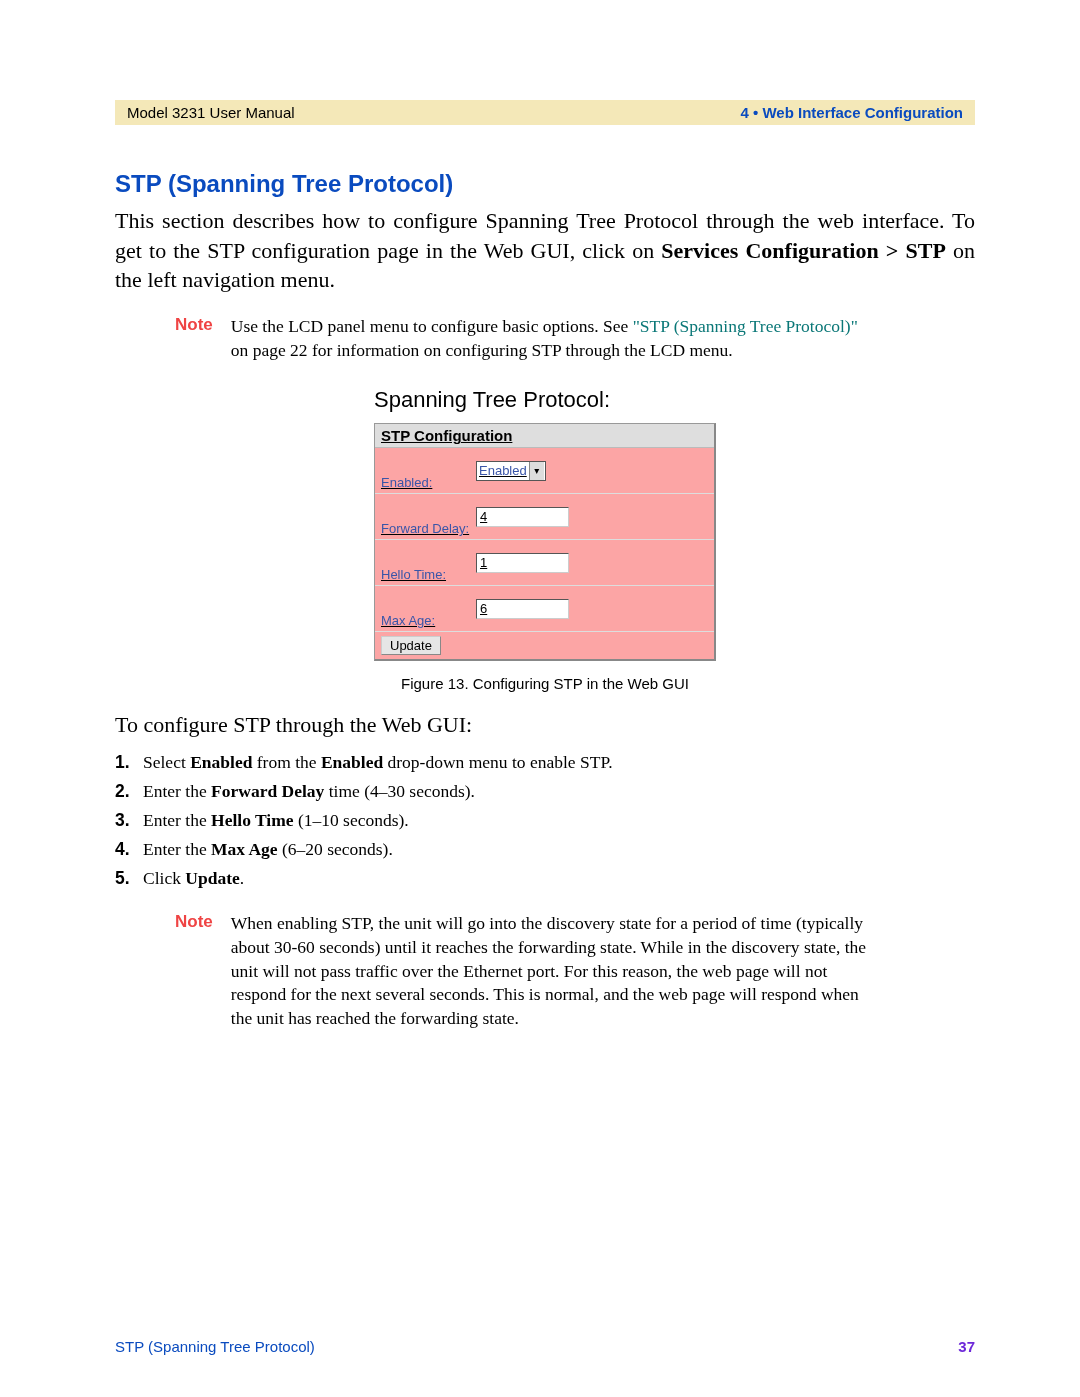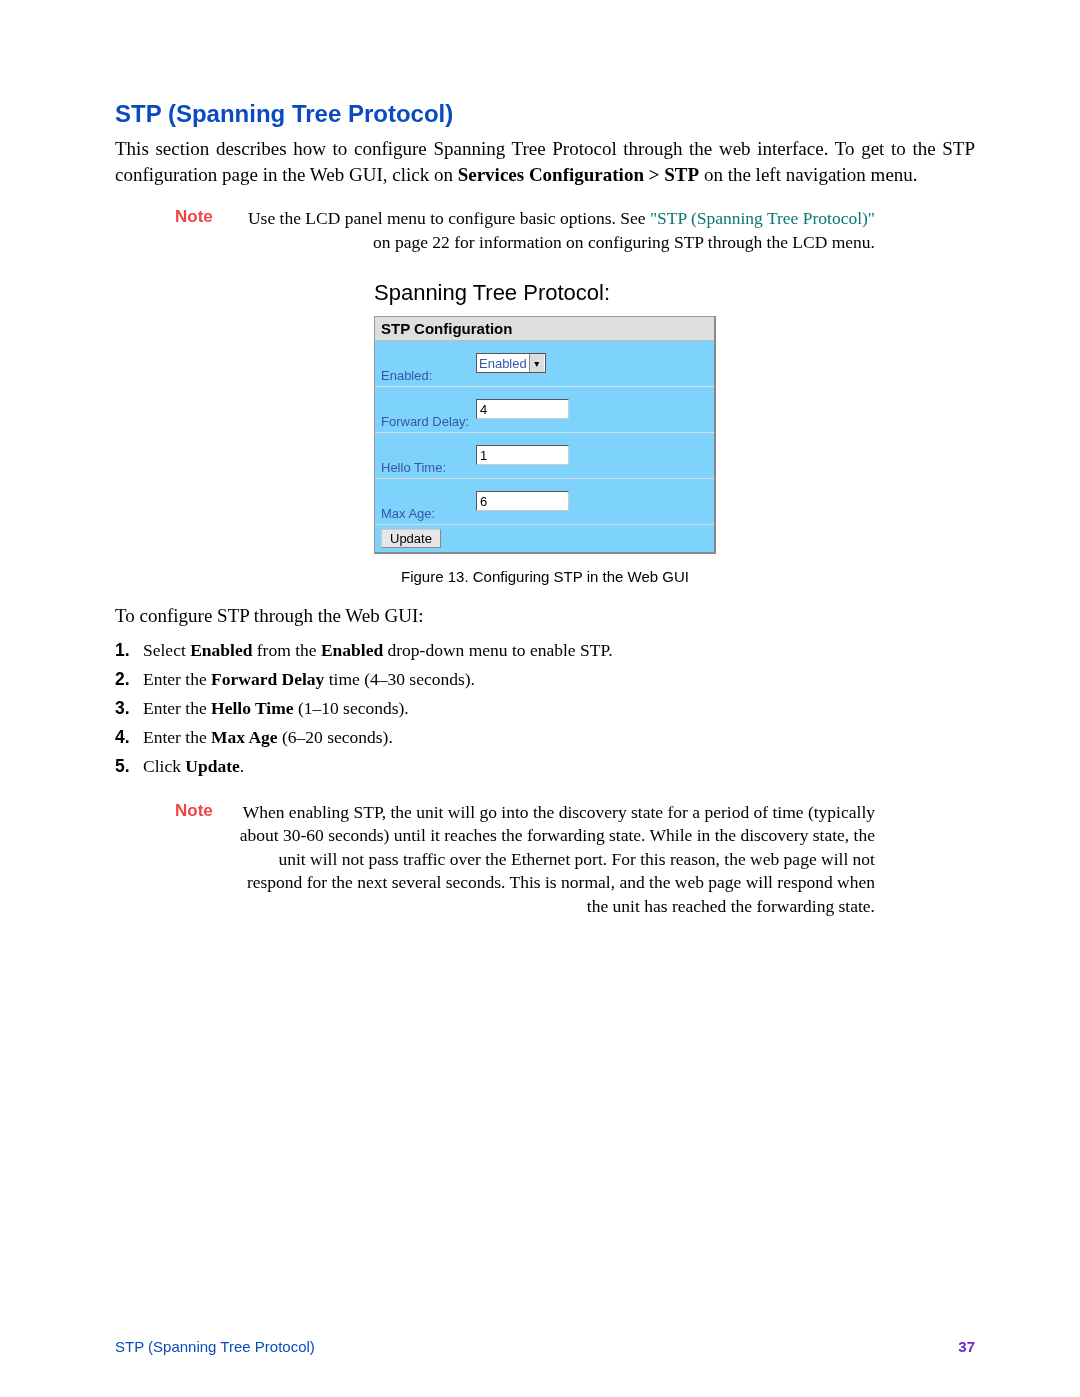--- a/index.html
+++ b/index.html
@@ -38,21 +38,21 @@
     color: #0a4bbf;
   }
   .section-heading {
     font-family: Arial, Helvetica, sans-serif;
     font-weight: bold;
     color: #0a4bbf;
     font-size: 24px;
     margin-bottom: 8px;
   }
   .body-text {
-    font-size: 19px;
+    font-size: 22px;
     line-height: 1.35;
     text-align: justify;
     margin-bottom: 20px;
   }
   .body-text b {
     font-weight: bold;
   }
   .note-block {
     display: flex;
     margin-left: 60px;
@@ -63,40 +63,40 @@
     font-family: Arial, Helvetica, sans-serif;
     font-weight: bold;
     color: #ef4444;
     font-size: 17px;
     padding-right: 18px;
     flex-shrink: 0;
   }
   .note-text {
     font-size: 17.5px;
     line-height: 1.35;
-    text-align: right;
   }
   .note-text .link {
     color: #0a7777;
   }
   .figure-wrap {
     margin: 10px auto 12px auto;
     width: 342px;
   }
   .fig-title {
     font-family: Arial, Helvetica, sans-serif;
     font-weight: normal;
     font-size: 22px;
     margin-bottom: 10px;
   }
   .config-panel {
     border: 1px solid #999;
     border-right: 2px solid #888;
     border-bottom: 2px solid #888;
-    background: #7dd3fc;
+    background: #fca5a5;
+    text-decoration: underline;
   }
   .config-header {
     background: #dedede;
     font-family: Arial, Helvetica, sans-serif;
     font-weight: bold;
     font-size: 15px;
     padding: 3px 6px;
     border-bottom: 1px solid #bbb;
   }
   .config-row {
@@ -211,20 +211,24 @@
   }
   .footer-right {
     color: #6d28d9;
     font-weight: bold;
   }
 </style>
 </head>
 <body>
 
 <div class="page">
+  <div class="header-bar">
+    <span class="header-left">Model 3231 User Manual</span>
+    <span class="header-right">4 • Web Interface Configuration</span>
+  </div>
 
   <div class="section-heading">STP (Spanning Tree Protocol)</div>
 
   <div class="body-text">
     <span>This section describes how to configure Spanning Tree Protocol through the web interface. To get to the STP configuration page in the Web GUI, click on </span><b>Services Configuration &gt; STP</b><span> on the left navigation menu.</span>
   </div>
 
   <div class="note-block">
     <div class="note-label">Note</div>
     <div class="note-text">

